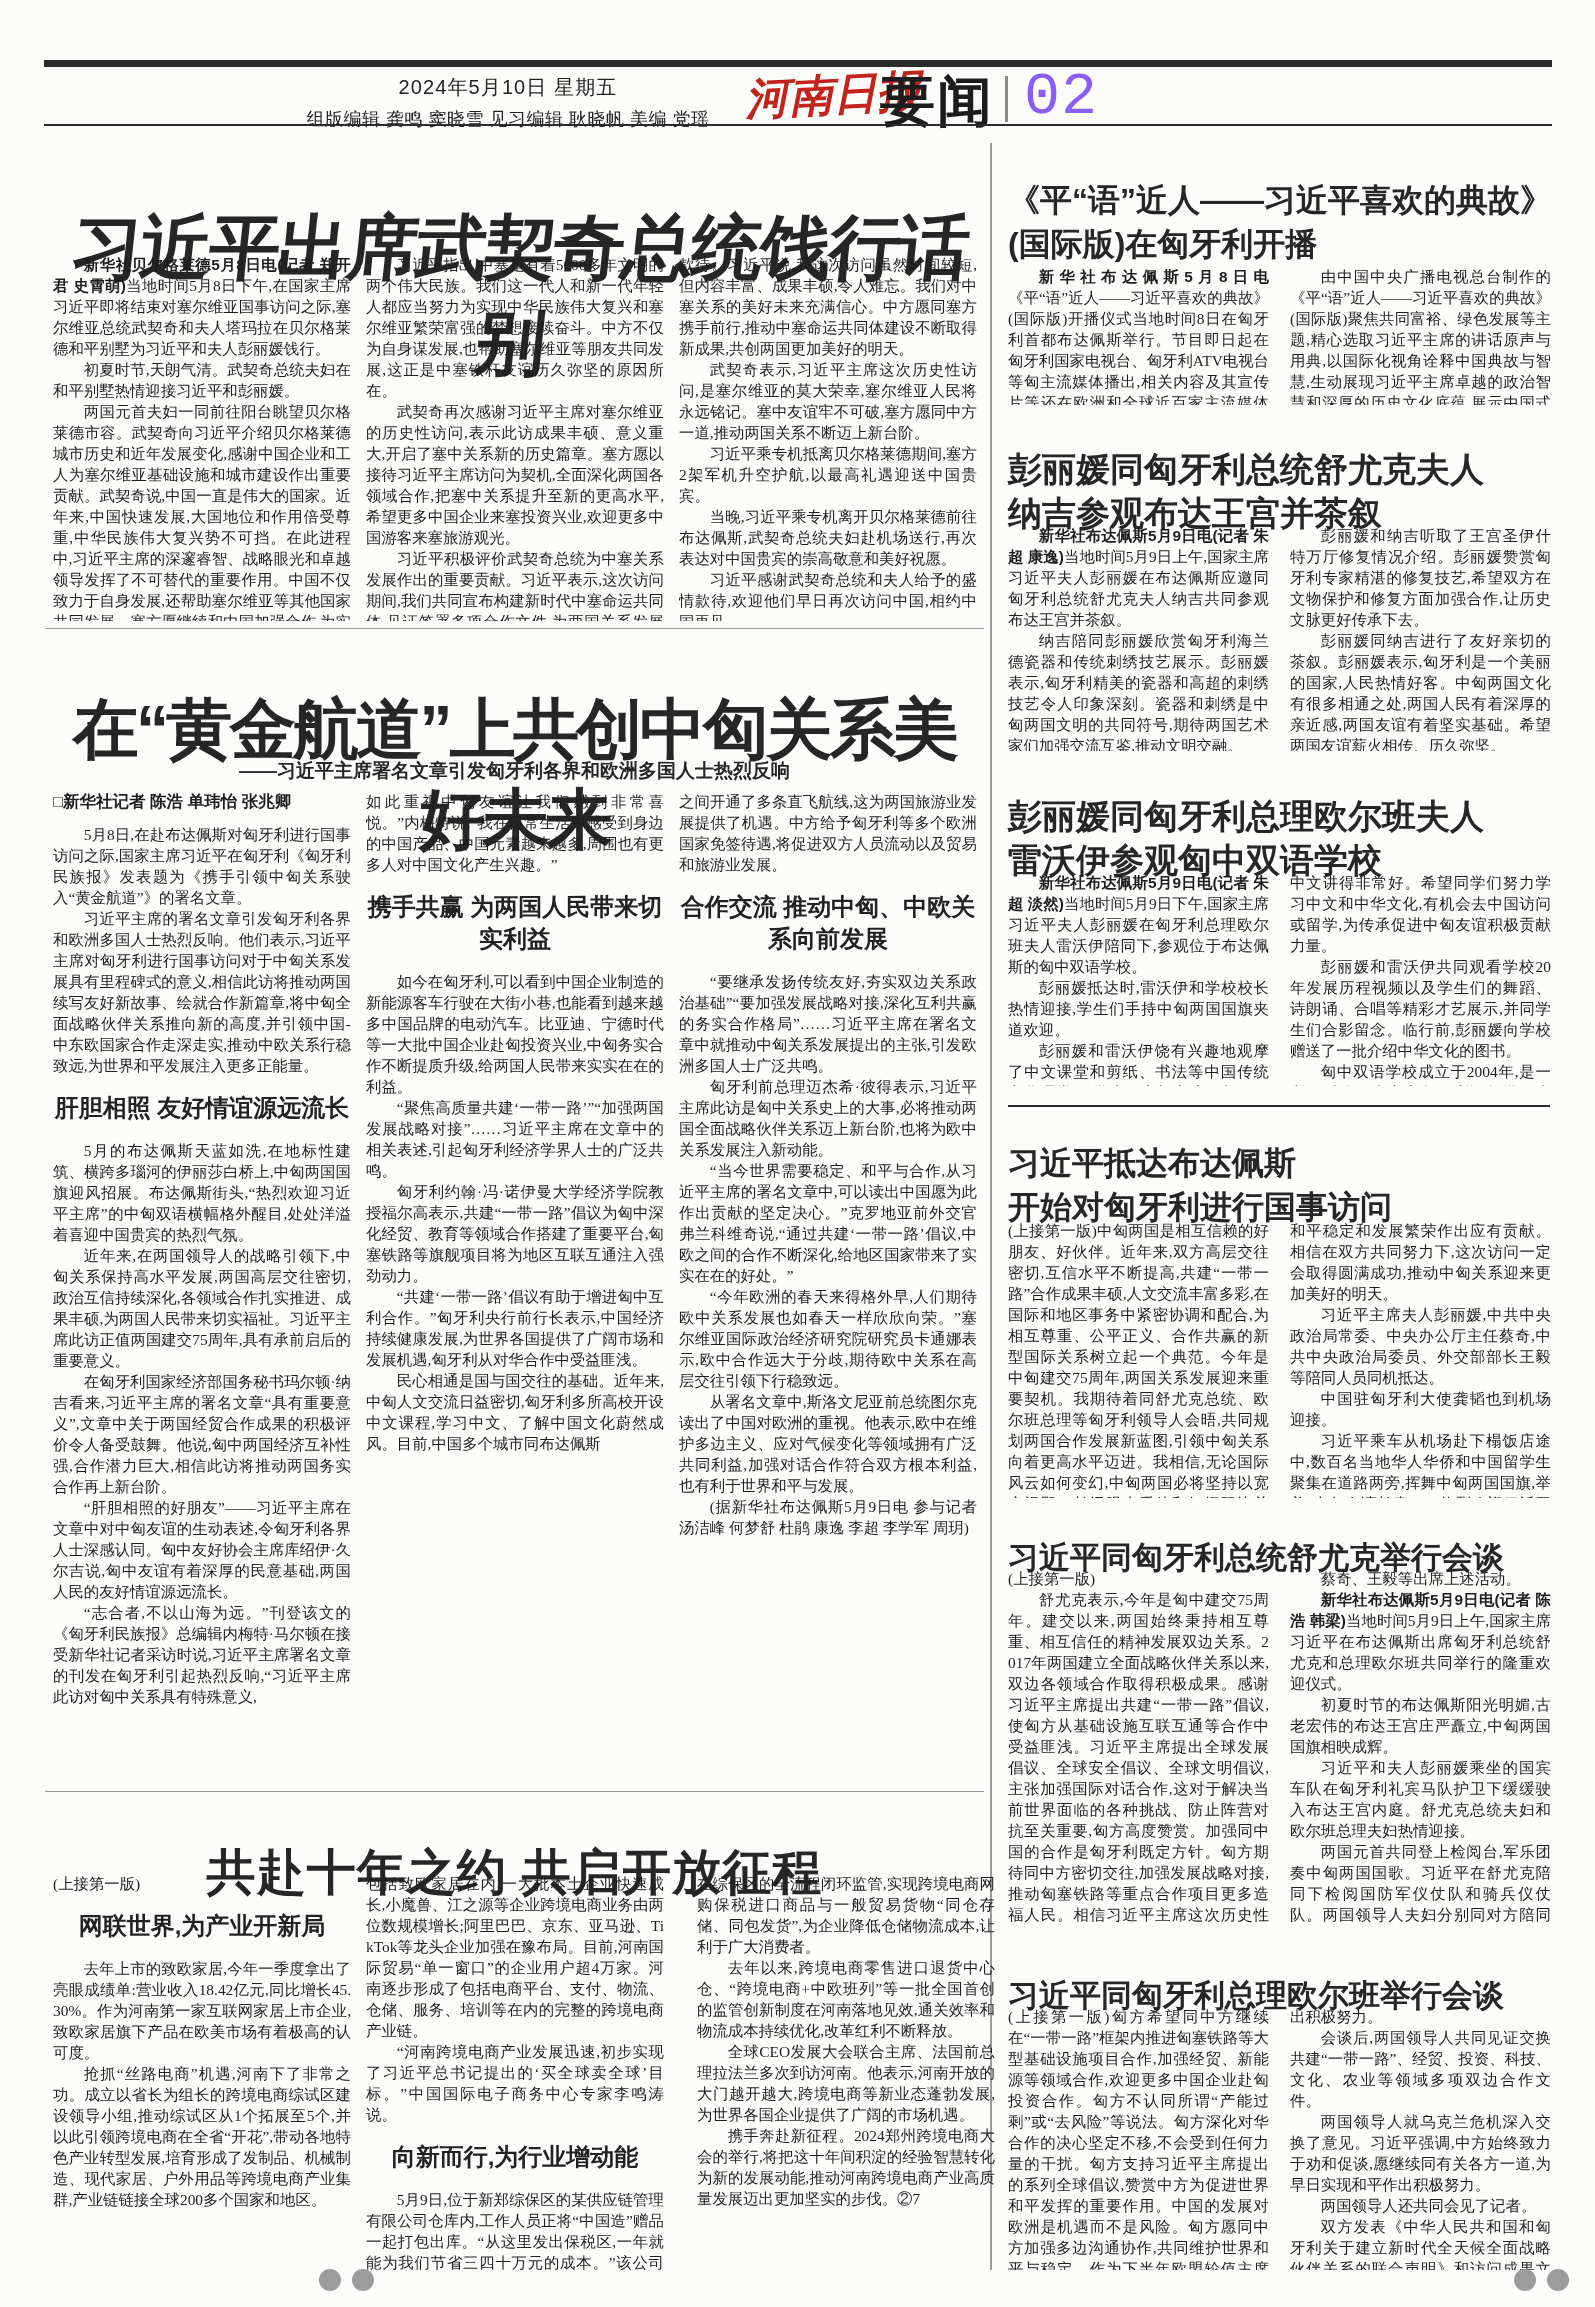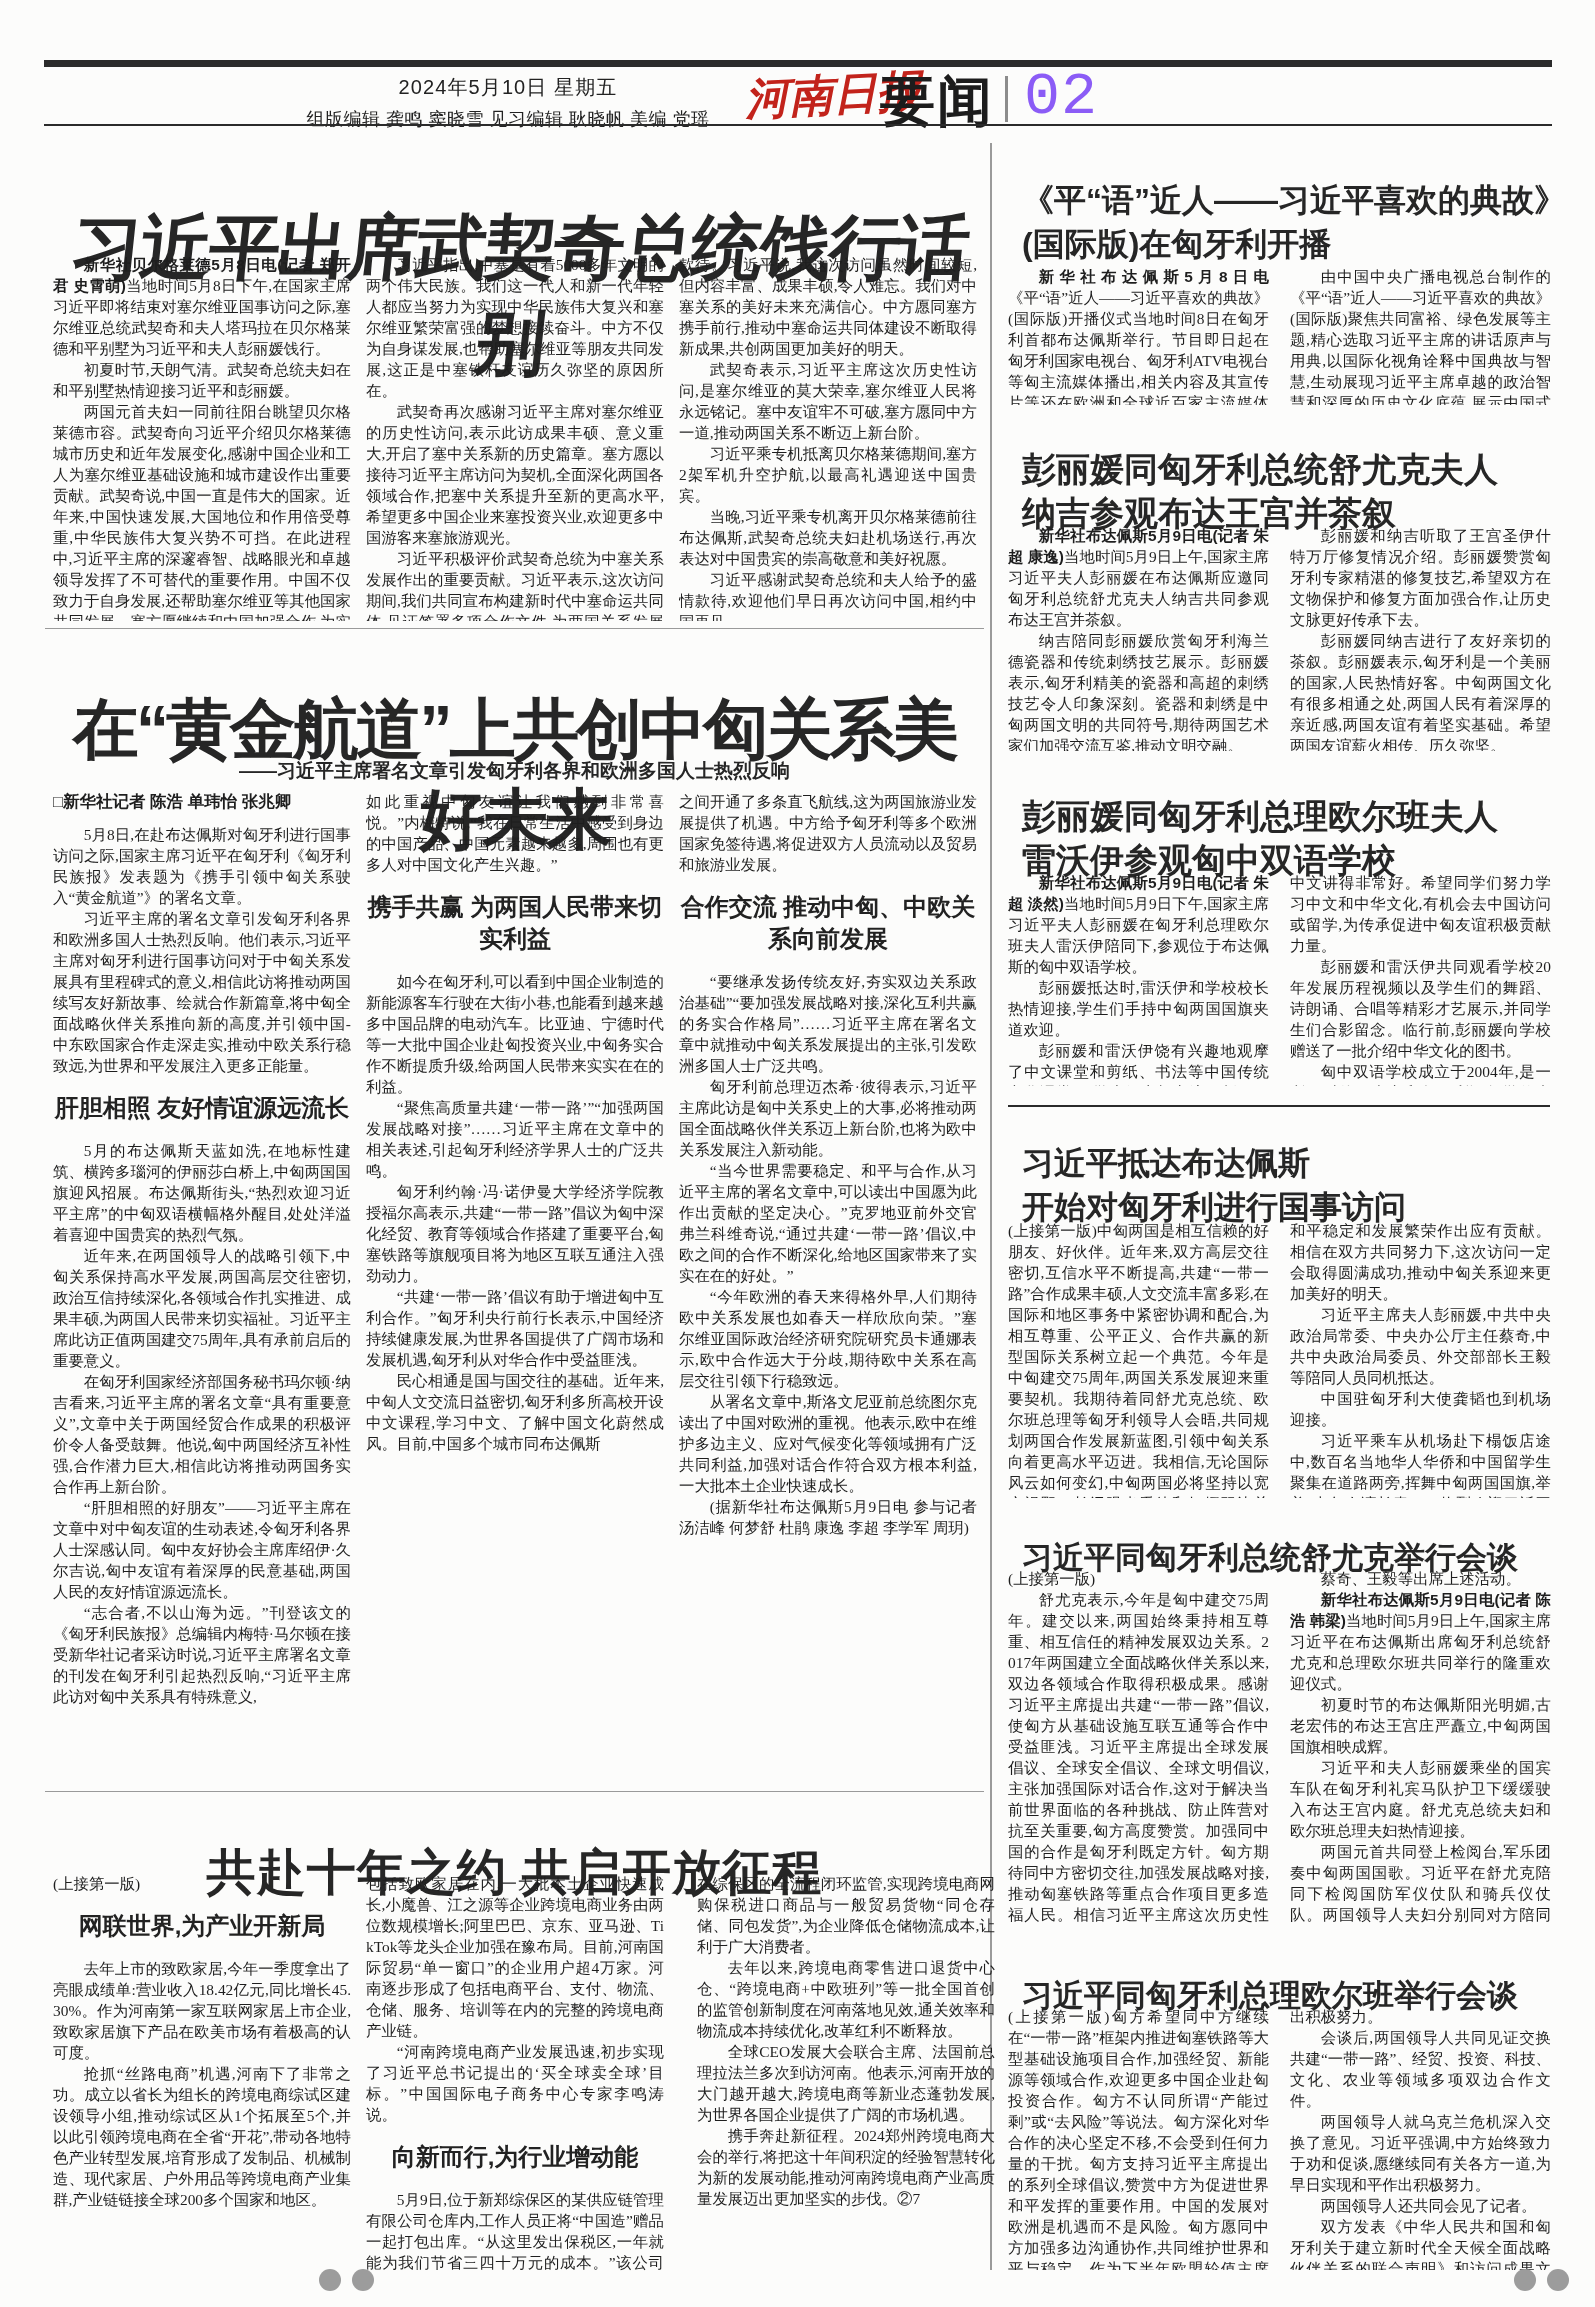--- a/index.html
+++ b/index.html
@@ -20,21 +20,21 @@
   .hdr-pipe{position:absolute;left:1005px;top:76px;width:2.7px;height:46px;background:#8c8c8c;}
   .page-num{position:absolute;left:1024px;top:63px;font-family:Liberation Mono, monospace;
             font-weight:400;font-size:60px;color:#8b5cf6;letter-spacing:1.1px;}
   
   .hl{position:absolute;font-family:"Liberation Sans","DejaVu Sans",sans-serif;color:#262626;
       font-weight:900;text-align:center;white-space:pre-line;}
   .hl-a1{left:45px;top:153px;width:939px;font-size:71px;letter-spacing:-2.1px;transform:skewX(-6deg);}
   .hl-a2{left:45px;top:641px;width:939px;font-size:66px;letter-spacing:-2.7px;}
   .sub-a2{left:45px;top:742px;width:939px;font-size:19px;font-weight:700;letter-spacing:0;}
   .hl-bottom{left:45px;top:1807px;width:939px;font-size:49px;font-weight:800;letter-spacing:1.1px;}
-  .hl-r{left:1008px;width:548px;text-align:left;line-height:44px;margin-left:14px;}
+  .hl-r{left:1008px;width:548px;text-align:left;line-height:44px;}
   .hl-sans{font-family:"Liberation Sans",sans-serif;font-weight:800;font-size:32px;}
   .hl-serif{font-family:"Liberation Serif",serif;font-weight:900;font-size:34px;}
   
   .col{position:absolute;width:298px;overflow:hidden;text-align:justify;}
   .rcol{width:261px;}
   .col p{margin:0;font-size:15.4px;line-height:21px;text-indent:2em;word-break:break-all;}
   .col p.frag,.col p.byline{text-indent:0;}
   .col p b{font-family:"Liberation Sans",sans-serif;font-weight:bold;}
   .col p.byline{font-family:"Liberation Sans",sans-serif;font-weight:bold;font-size:16.5px;
                 margin-bottom:11.7px;text-indent:0;}
@@ -106,21 +106,21 @@
         <p class="p">“共建‘一带一路’倡议有助于增进匈中互利合作。”匈牙利央行前行长表示,中国经济持续健康发展,为世界各国提供了广阔市场和发展机遇,匈牙利从对华合作中受益匪浅。</p>
         <p class="p">民心相通是国与国交往的基础。近年来,中匈人文交流日益密切,匈牙利多所高校开设中文课程,学习中文、了解中国文化蔚然成风。目前,中国多个城市同布达佩斯</p>
       </div>
     <div class="col" style="left:679px;top:791px;height:987px;">
         <p class="frag">之间开通了多条直飞航线,这为两国旅游业发展提供了机遇。中方给予匈牙利等多个欧洲国家免签待遇,将促进双方人员流动以及贸易和旅游业发展。</p>
         <h3 class="sub">合作交流 推动中匈、中欧关系向前发展</h3>
         <p class="p">“要继承发扬传统友好,夯实双边关系政治基础”“要加强发展战略对接,深化互利共赢的务实合作格局”……习近平主席在署名文章中就推动中匈关系发展提出的主张,引发欧洲多国人士广泛共鸣。</p>
         <p class="p">匈牙利前总理迈杰希·彼得表示,习近平主席此访是匈中关系史上的大事,必将推动两国全面战略伙伴关系迈上新台阶,也将为欧中关系发展注入新动能。</p>
         <p class="p">“当今世界需要稳定、和平与合作,从习近平主席的署名文章中,可以读出中国愿为此作出贡献的坚定决心。”克罗地亚前外交官弗兰科维奇说,“通过共建‘一带一路’倡议,中欧之间的合作不断深化,给地区国家带来了实实在在的好处。”</p>
         <p class="p">“今年欧洲的春天来得格外早,人们期待欧中关系发展也如春天一样欣欣向荣。”塞尔维亚国际政治经济研究院研究员卡通娜表示,欧中合作远大于分歧,期待欧中关系在高层交往引领下行稳致远。</p>
-        <p class="p">从署名文章中,斯洛文尼亚前总统图尔克读出了中国对欧洲的重视。他表示,欧中在维护多边主义、应对气候变化等领域拥有广泛共同利益,加强对话合作符合双方根本利益,一大批本土企业快速成长。</p>
+        <p class="p">从署名文章中,斯洛文尼亚前总统图尔克读出了中国对欧洲的重视。他表示,欧中在维护多边主义、应对气候变化等领域拥有广泛共同利益,加强对话合作符合双方根本利益,也有利于世界和平与发展。</p>
         <p class="p">(据新华社布达佩斯5月9日电 参与记者 汤洁峰 何梦舒 杜鹃 康逸 李超 李学军 周玥)</p>
       </div>
   </section>
 
   <div class="rule light" style="left:45px;top:1791px;width:939px;height:1.1px;"></div>
 
   <section>
     <h1 class="hl hl-bottom">共赴十年之约  共启开放征程</h1>
     <div class="col" style="left:53px;top:1873px;height:398px;">
         <p class="frag">(上接第一版)</p>

